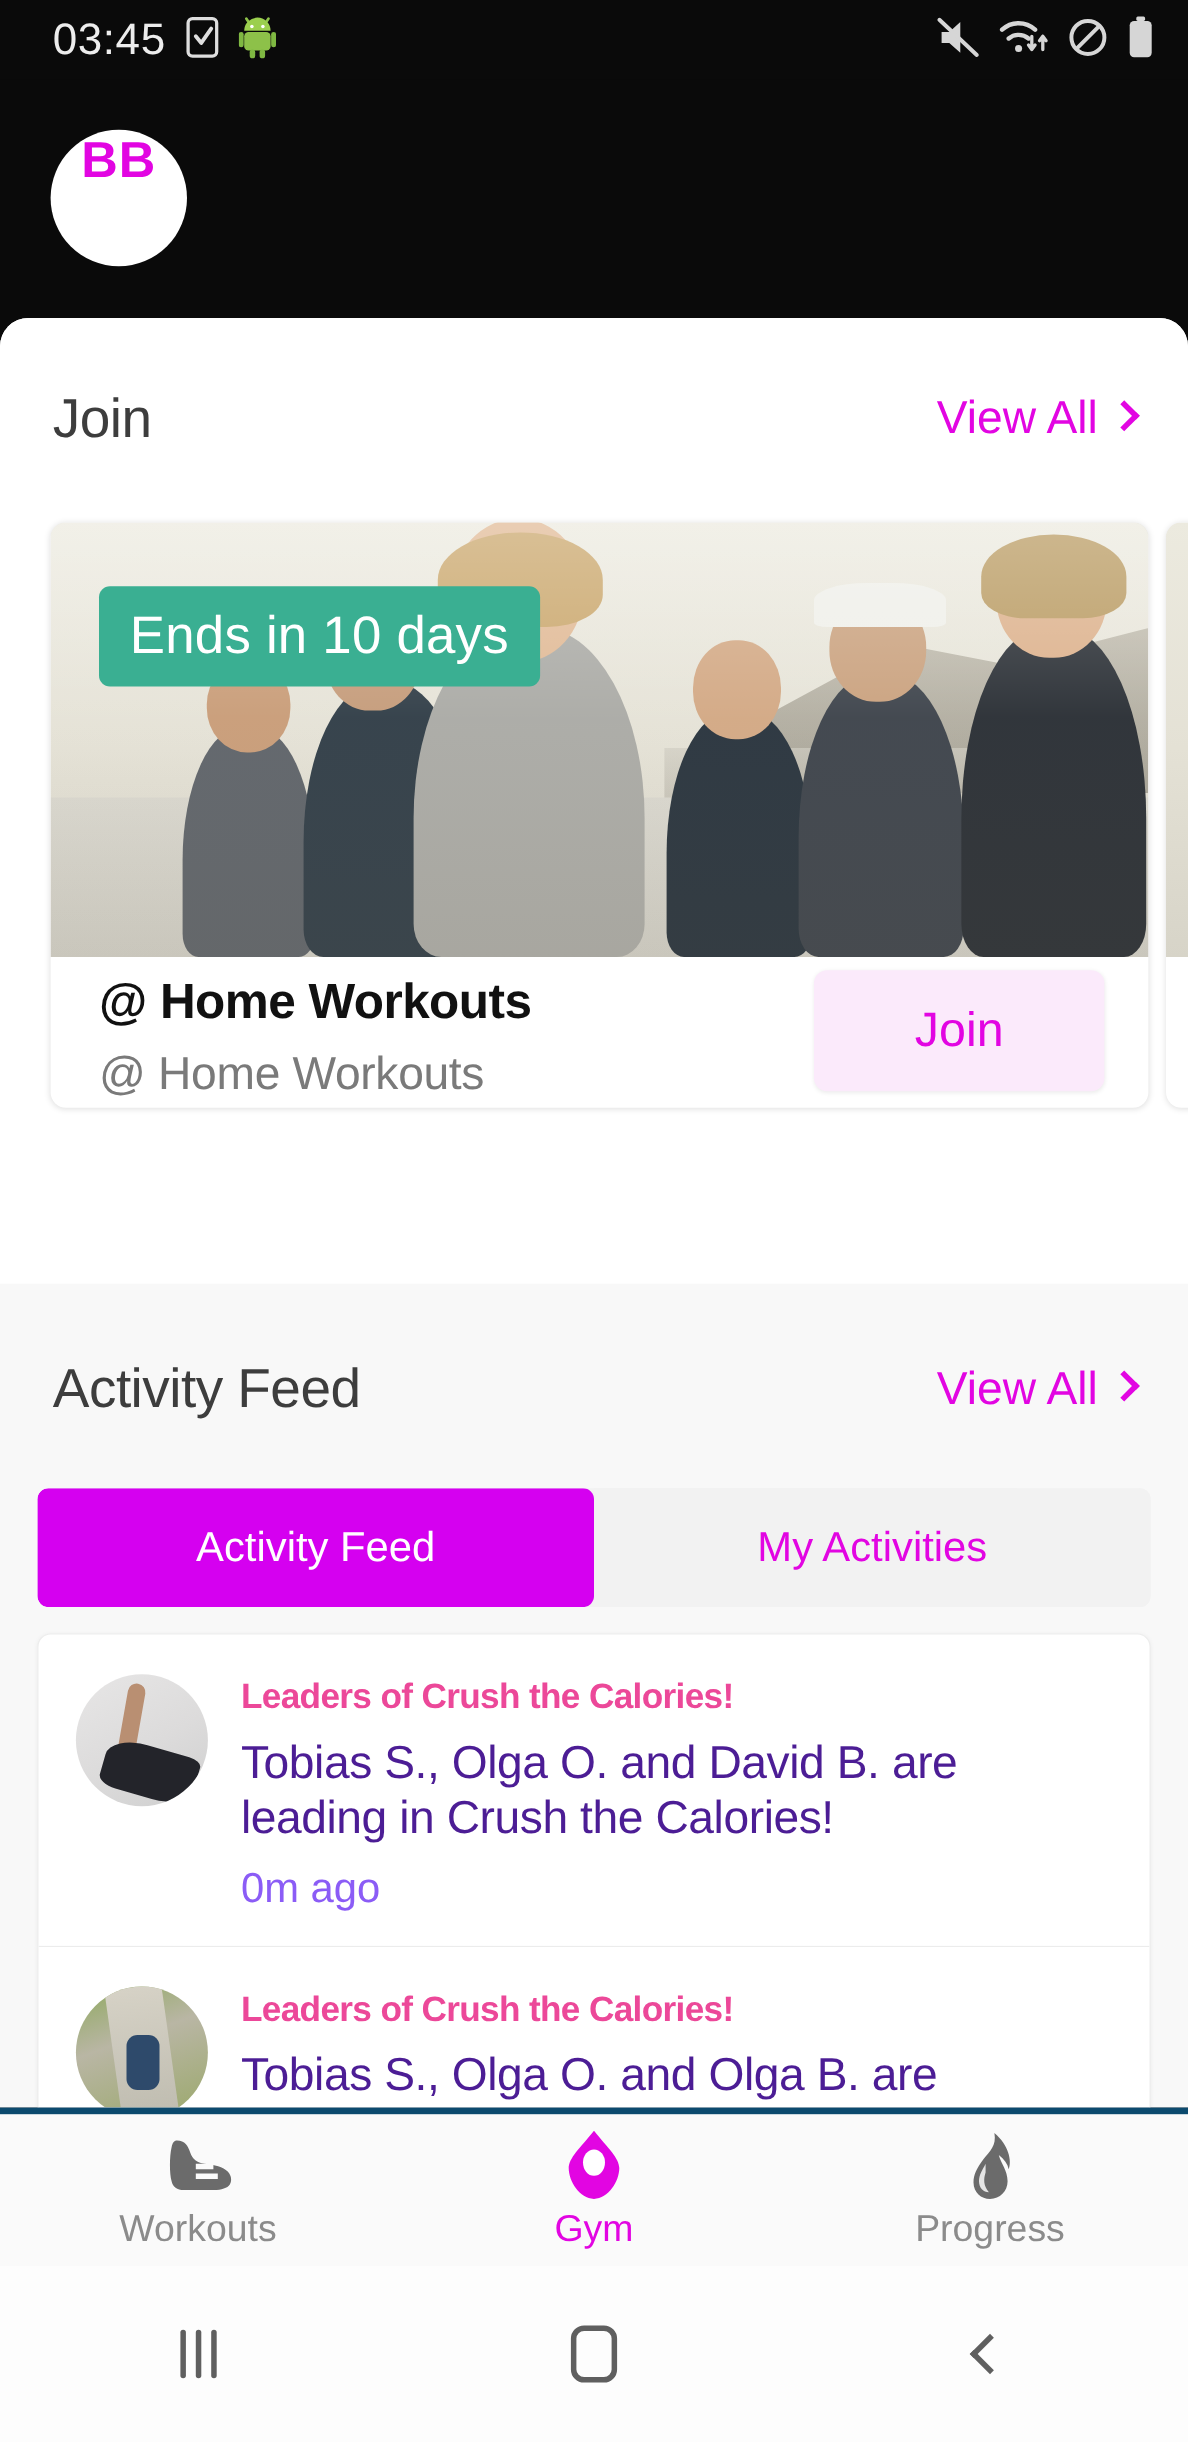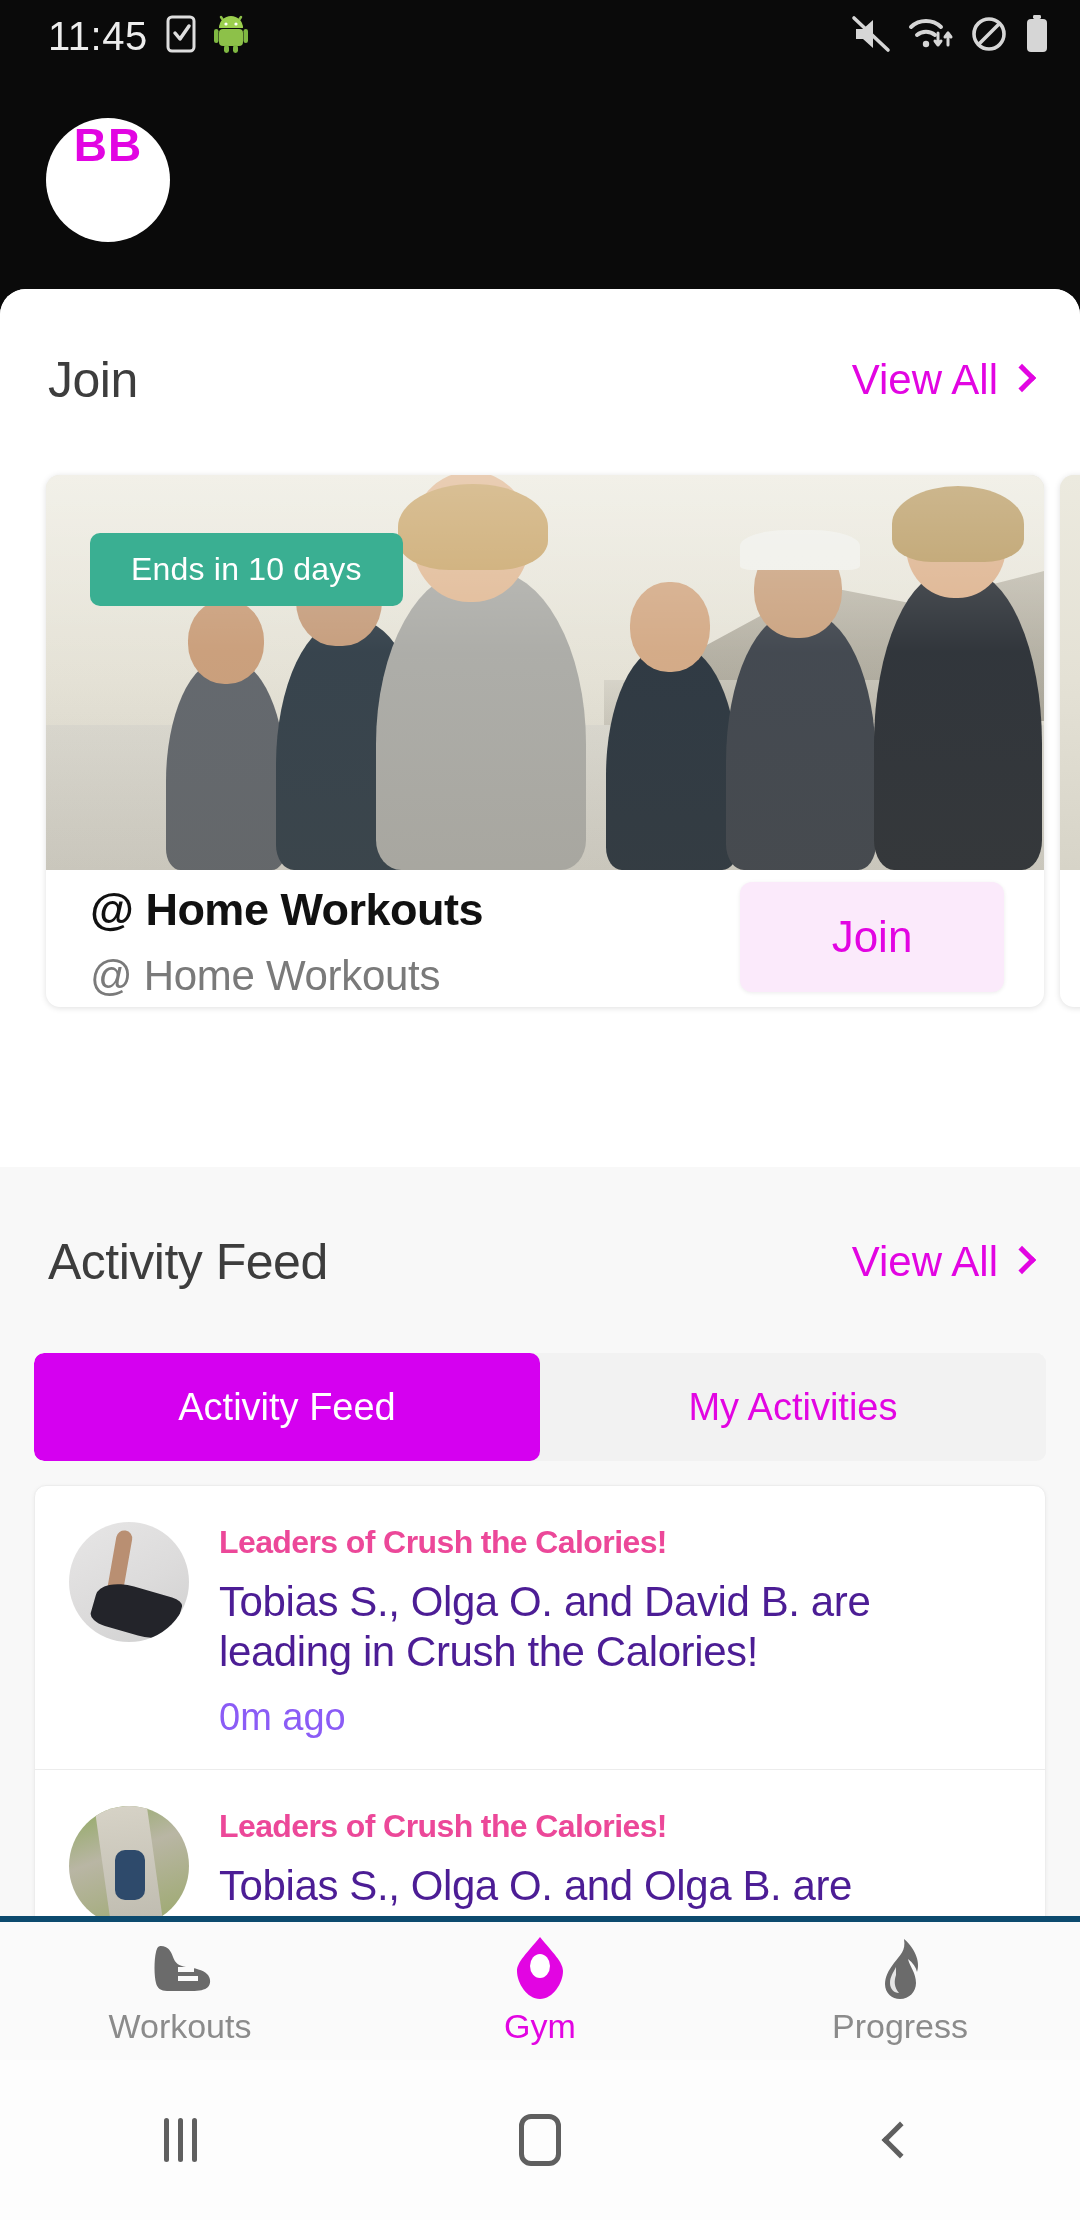--- a/index.html
+++ b/index.html
@@ -90,22 +90,22 @@
   .r4cap { left:694px; bottom:300px; width:120px; height:40px; background:#efefe9; border-radius:40% 40% 10% 10%; }
   .r5 { left:828px; width:168px; height:300px; background:#262b31; }
   .r5h { left:860px; bottom:272px; width:100px; height:108px; background:#dcb08a; border-radius:48%; }
   .r5hair { left:846px; bottom:308px; width:132px; height:76px; background:#b8995f; border-radius:50% 50% 30% 30%; }
   .r0 { left:120px; width:120px; height:210px; background:#5c6167; }
   .r0h { left:142px; bottom:186px; width:76px; height:84px; background:#c89b76; border-radius:48%; }
   .photo-haze { position:absolute; inset:0; background:linear-gradient(180deg,rgba(255,255,255,.30),rgba(255,255,255,.05) 45%,rgba(160,150,130,.12)); }
 
   .ends-badge {
     position: absolute; left: 44px; top: 58px;
-    background: #3aaf92; color: #fff; font-size: 32px;
-    padding: 18px 41px; border-radius: 10px; letter-spacing: 0.2px;
+    background: #3aaf92; color: #fff; font-size: 48px;
+    padding: 18px 28px; border-radius: 10px; letter-spacing: 0.2px;
   }
   .chal-body { position: relative; height: 109px; padding: 0 44px; }
   .chal-text { position: absolute; left: 44px; top: 14px; }
   .chal-title { font-size: 45px; font-weight: bold; color: #111; letter-spacing: -0.5px; }
   .chal-sub { font-size: 42px; color: #7a7a7a; margin-top: 16px; letter-spacing: -0.3px; }
   .join-btn {
     position: absolute; right: 40px; top: 12px;
     width: 264px; height: 110px; border: none; border-radius: 12px;
     background: #fbeafb; color: #e205e2; font-size: 44px;
     font-family: "Liberation Sans", sans-serif; cursor: pointer;
@@ -170,21 +170,21 @@
   .back-ch { width: 26px; height: 26px; border-left: 5px solid #5f5f5f; border-top: 5px solid #5f5f5f;
     transform: rotate(-45deg); }
 </style>
 </head>
 <body>
 
 <div class="phone">
 
   <div class="statusbar">
     <div class="sb-left">
-      <span class="sb-time">11:45</span>
+      <span class="sb-time">03:45</span>
       <span class="ic">
         <svg width="30" height="38" viewBox="0 0 30 38">
           <rect x="2" y="2" width="26" height="34" rx="4" fill="none" stroke="#dedede" stroke-width="3"></rect>
           <path d="M9 18 L14 24 L23 11" fill="none" stroke="#dedede" stroke-width="3.5" stroke-linecap="round" stroke-linejoin="round"></path>
         </svg>
       </span>
       <span class="ic">
         <svg width="34" height="40" viewBox="0 0 34 40">
           <path d="M7 3 L11 9 M27 3 L23 9" stroke="#8dc149" stroke-width="2.5" stroke-linecap="round"></path>
           <path d="M5 14 a12 12 0 0 1 24 0 z" fill="#9bcf4e"></path>

